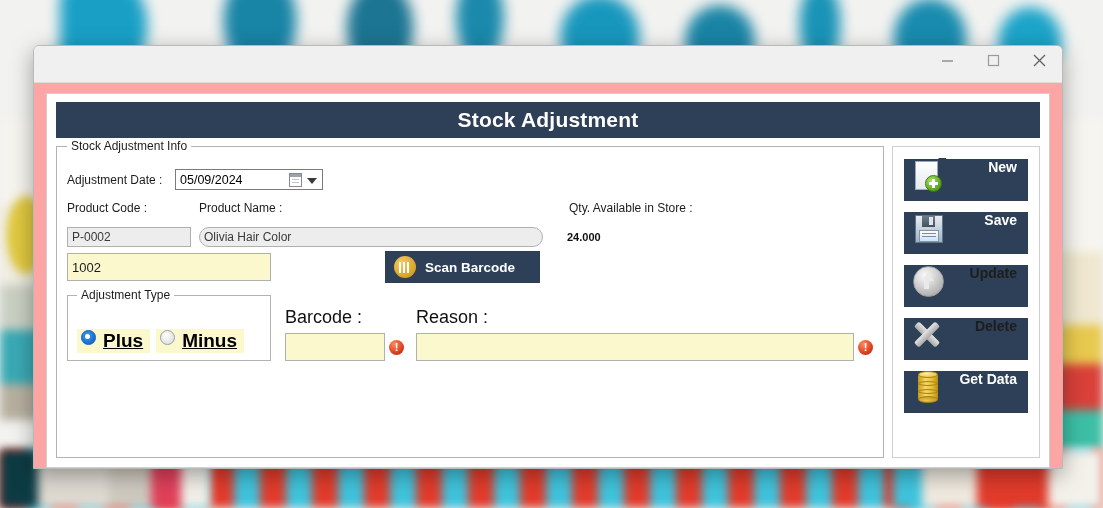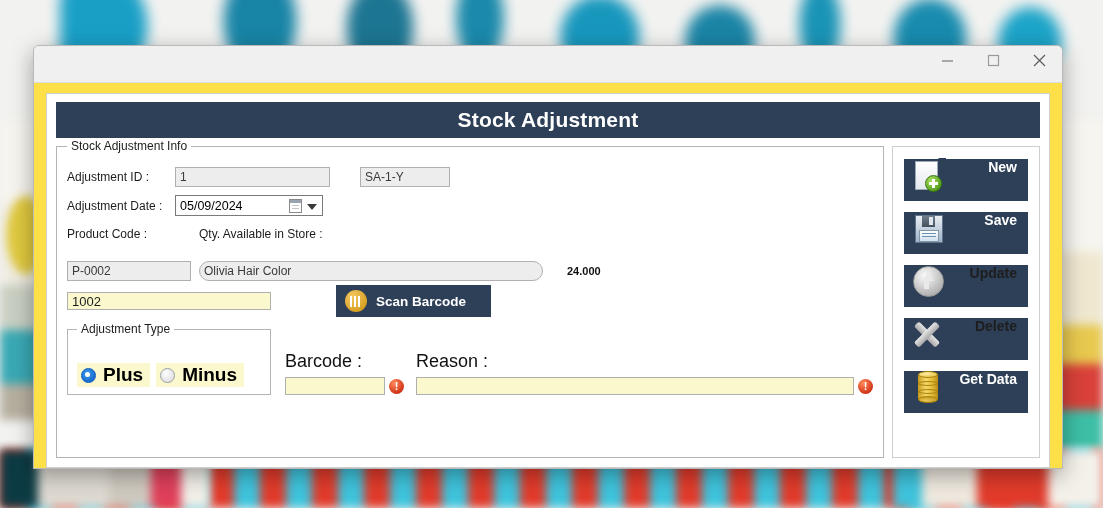--- a/index.html
+++ b/index.html
@@ -92,21 +92,21 @@
     width: 46px; height: 28px;
     display: flex; align-items: center; justify-content: center;
     color: #606060;
   }
   .winbtn svg { display: block; }
 
   
   #client {
     position: absolute;
     left: 0; top: 37px; right: 0; bottom: 0;
-    background: #fde047;
+    background: #fca5a5;
     padding: 10px 12px 0 12px;
     box-sizing: border-box;
   }
   #panel {
     width: 100%; height: 100%;
     background: #ffffff;
     border: 1px solid #cfcfcf;
     box-sizing: border-box;
     padding: 8px 9px 9px 9px;
     position: relative;
@@ -162,21 +162,21 @@
     font-size: 12px;
     color: #1c1c1c;
     padding: 0 4px;
     box-sizing: border-box;
     display: flex;
     align-items: center;
     font-family: "Liberation Sans", sans-serif;
   }
   .tb.readonly { background: #ededed; color: #3a3a3a; }
   .tb.yellow   { background: #fbf8cd; }
-  .tb.big      { height: 18px; font-size: 13px; }
+  .tb.big      { height: 28px; font-size: 13px; }
 
   
   .dtp {
     width: 148px; height: 21px;
     border: 1px solid #7a7a7a;
     background: #fff;
     display: flex; align-items: center;
     font-size: 12.5px;
     padding-left: 4px;
     box-sizing: border-box;
@@ -234,25 +234,26 @@
     height: 66px;
     position: relative;
     box-sizing: border-box;
   }
   .radio-wrap {
     position: absolute; bottom: 7px; left: 9px;
     display: flex; gap: 6px;
   }
   .radio {
     background: #fbf8cd;
-    display: flex; align-items: center; gap: 7px;
+    display: flex; gap: 7px;
     padding: 1px 7px 1px 4px;
     font-size: 19px;
     font-weight: bold;
     color: #000;
+    text-decoration: underline;
   }
   .dot {
     width: 13px; height: 13px; border-radius: 50%;
     border: 1px solid #9aa0a6;
     background: radial-gradient(circle at 40% 35%, #fdfdfd, #d8d8d8);
     flex: none; position: relative;
   }
   .dot.on {
     border-color: #0a5bbf;
     background: radial-gradient(circle at 40% 35%, #3e9bf0, #0a5bbf);
@@ -445,50 +446,46 @@
   <div id="client">
     <div id="panel">
 
       <div id="form-title">Stock Adjustment</div>
 
       <div id="body">
 
         <div id="groupbox">
           <div class="gb-caption">Stock Adjustment Info</div>
 
-          <div class="row" style="margin-top:6px;">
-            <div class="lbl" style="width:108px;">Adjustment ID :</div>
-            <div class="tb readonly" style="width:155px;">1</div>
-            <div class="tb readonly" style="width:90px; margin-left:30px;">SA-1-Y</div>
-          </div>
 
           <div class="row" style="margin-top:8px;">
             <div class="lbl" style="width:108px;">Adjustment Date :</div>
             <div class="dtp">
               <span>05/09/2024</span>
               <span class="cal"></span>
               <span class="arrow"></span>
             </div>
           </div>
 
           <div class="row" style="margin-top:11px;">
             <div class="lbl" style="width:132px;">Product Code :</div>
+            <div class="lbl" style="width:370px;">Product Name :</div>
             <div class="lbl">Qty. Available in Store :</div>
           </div>
 
-          <div class="row" style="margin-top:20px;">
+          <div class="row" style="margin-top:12px;">
             <div class="tb readonly" style="width:124px;">P-0002</div>
             <div class="tb readonly" style="width:344px; margin-left:8px;border-radius:10px;">Olivia Hair Color</div>
             <div style="margin-left:24px; font-size:11px; font-weight:bold; color:#111;">24.000</div>
           </div>
 
 
           <div class="row" style="margin-top:4px;">
             <div class="tb yellow big" style="width:204px;">1002</div>
-            <div id="scan-barcode" style="margin-left:65px;">
+            <div id="scan-barcode" style="margin-left:114px;">
               <span class="bc-icon"></span>
               <span>Scan Barcode</span>
             </div>
           </div>
 
           <div class="row" style="margin-top:12px; align-items:flex-end;">
 
             <div id="adj-type">
               <div class="gb-caption" style="top:-8px; left:9px;">Adjustment Type</div>
               <div class="radio-wrap">

